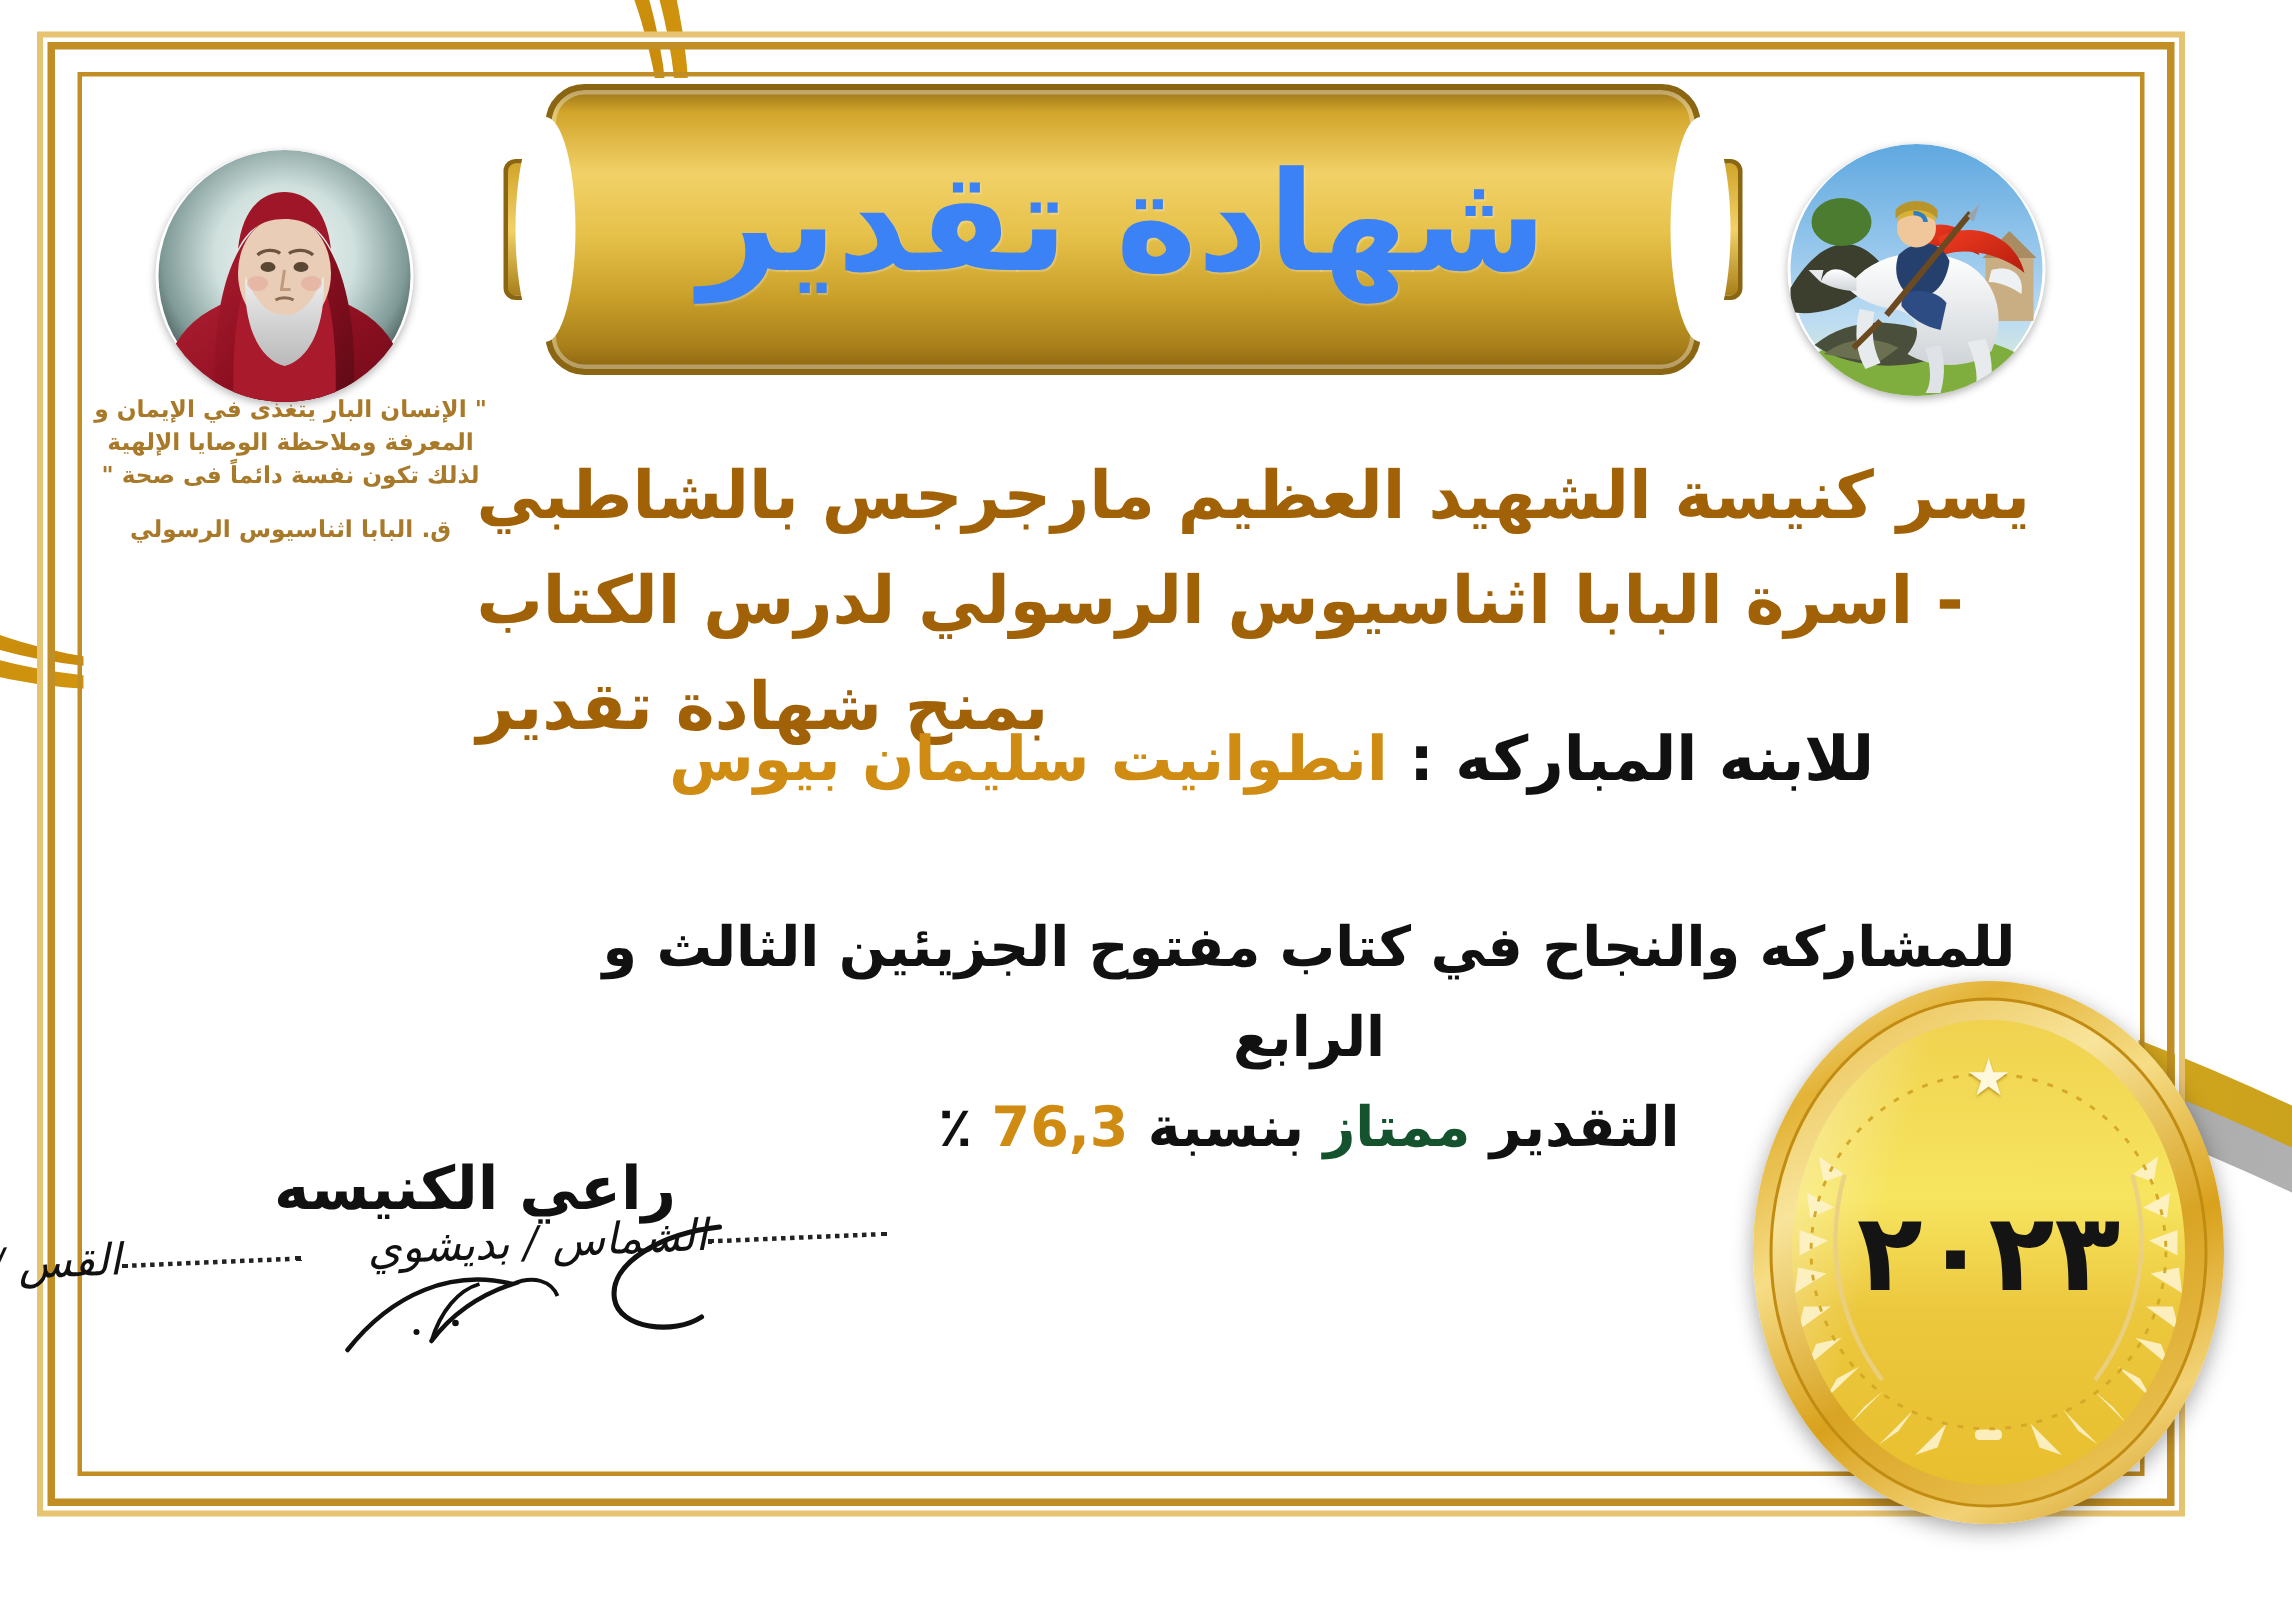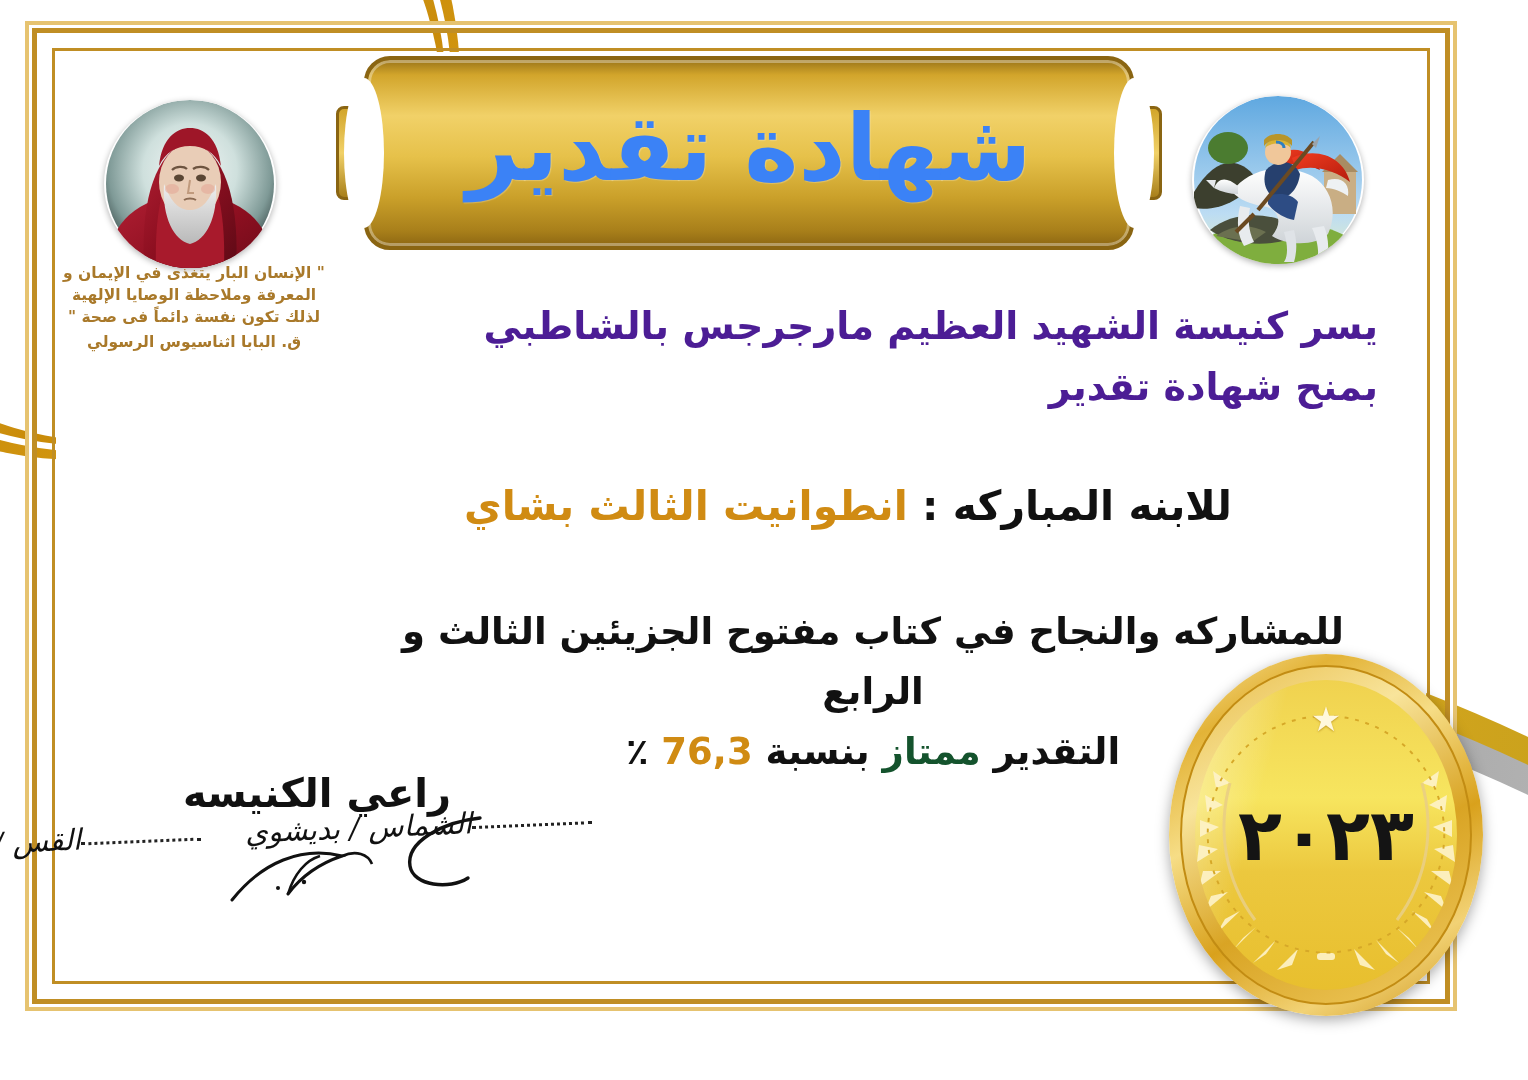--- a/index.html
+++ b/index.html
@@ -177,28 +177,28 @@
   .quote-block {
     position:absolute; left:60px; top:262px;
     width:268px;
     text-align:center;
     color:#a9792a;
     font-size:15.5px;
     font-weight:bold;
     line-height:1.42;
     direction:rtl;
   }
-  .quote-attr { margin-top:3px; }
+  .quote-attr { margin-top:14px; }
 
   
   .body-lines {
     position:absolute; right:150px; top:296px; width:1060px;
-    text-align:right; direction:rtl;
-    color:#4c1d95;
-    font-size:38px; font-weight:bold; line-height:1.60;
+    text-align:left; direction:rtl;
+    color:#a16207;
+    font-size:44px; font-weight:bold; line-height:1.60;
   }
   .award-line {
     position:absolute; right:150px; top:480px; width:1060px;
     text-align:center; direction:rtl;
     font-size:41px; font-weight:bold; line-height:1.3;
     color:#111111;
   }
   .award-name { color:#d08b13; }
   .detail-lines {
     position:absolute; right:150px; top:602px; width:1010px;
@@ -399,25 +399,26 @@
       </svg>
     </div>
 
     <div class="quote-block">
       <div>" الإنسان البار يتغذى في الإيمان و المعرفة وملاحظة الوصايا الإلهية لذلك تكون نفسة دائماً فى صحة "</div>
       <div class="quote-attr">ق. البابا اثناسيوس الرسولي</div>
     </div>
 
     <div class="body-lines">
       <div>يسر كنيسة الشهيد العظيم مارجرجس بالشاطبي</div>
+      <div>- اسرة البابا اثناسيوس الرسولي لدرس الكتاب</div>
       <div>بمنح شهادة تقدير</div>
     </div>
 
     <div class="award-line">
-      <span>للابنه المباركه : </span><span class="award-name">انطوانيت الثالث بشاي</span>
+      <span>للابنه المباركه : </span><span class="award-name">انطوانيت سليمان بيوس</span>
     </div>
 
     <div class="detail-lines">
       <div>للمشاركه والنجاح في كتاب مفتوح الجزيئين الثالث و الرابع</div>
       <div><span>التقدير </span><span class="grade-word">ممتاز</span><span> بنسبة </span><span class="grade-pct">76,3</span><span> ٪</span></div>
     </div>
 
     <div class="sig-zone">
       <div class="sig-title">راعي الكنيسه</div>
       <div class="sig-script">

